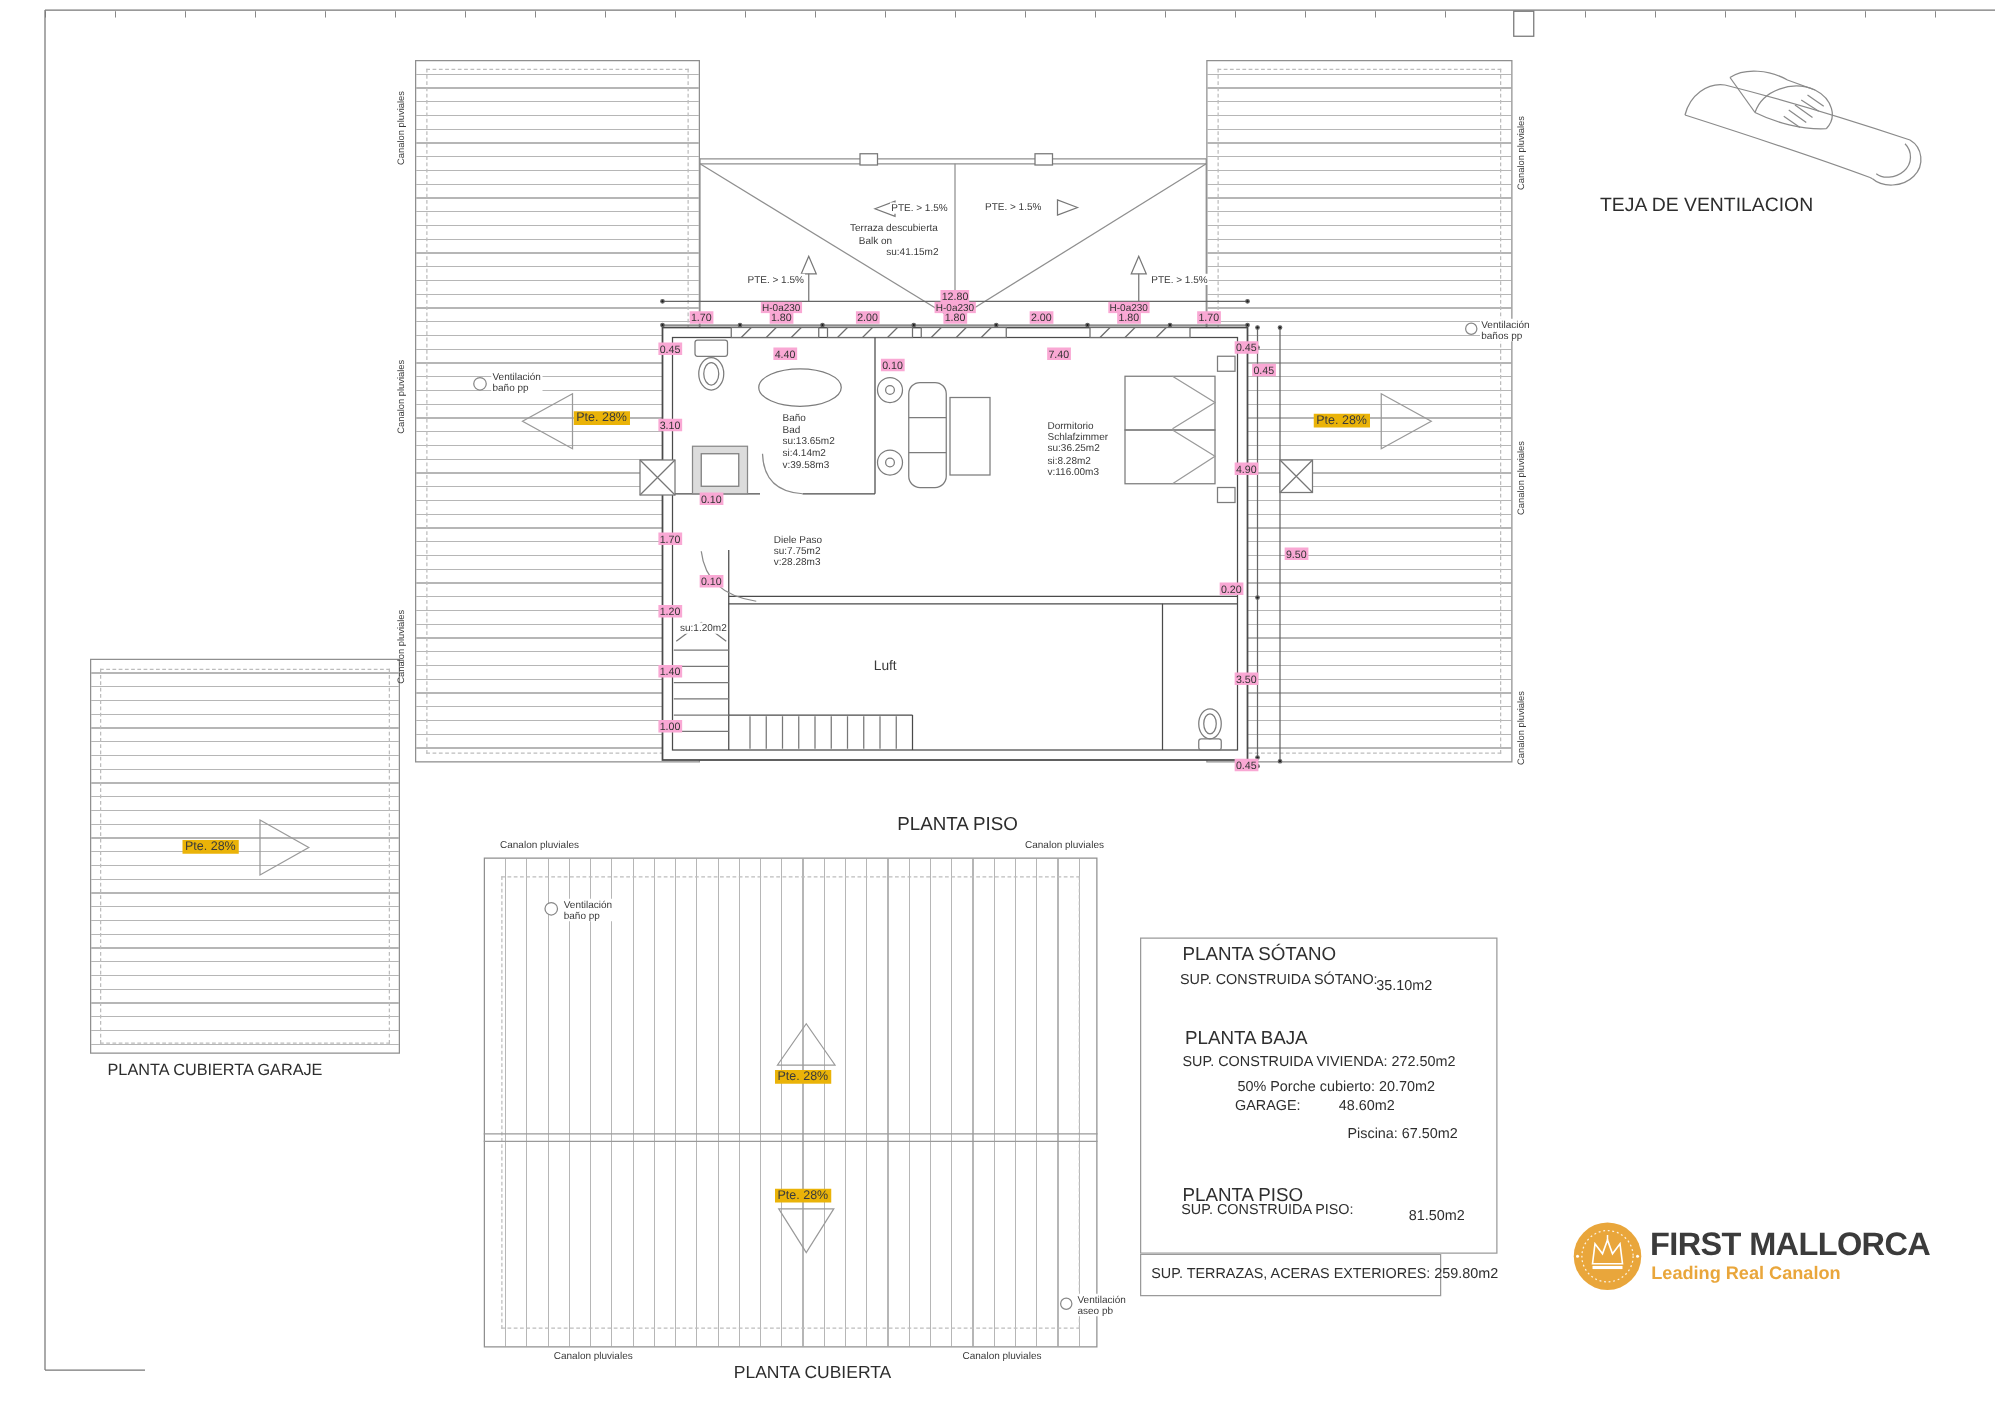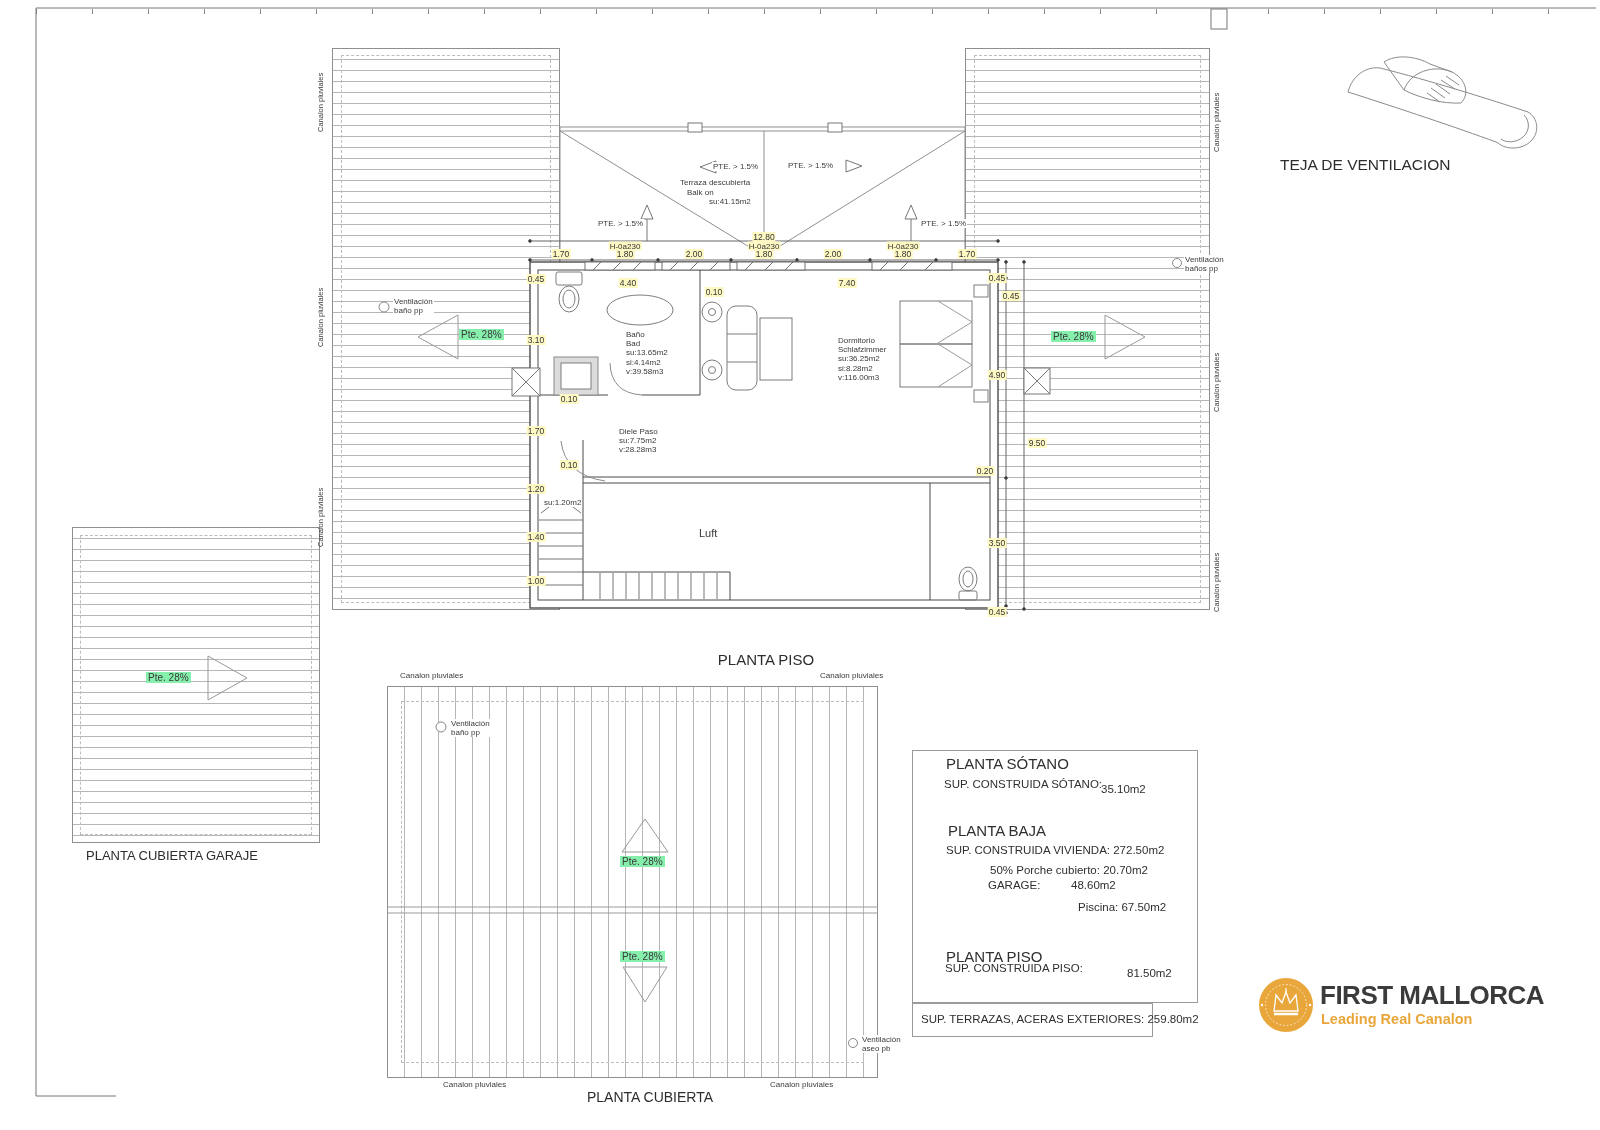--- a/index.html
+++ b/index.html
@@ -10,24 +10,24 @@
   .ticks { position:absolute; left:36px; top:9px; width:1559px; height:5px;
            background:repeating-linear-gradient(90deg,#888 0,#888 1px,transparent 1px,transparent 56px); }
   .roof { position:absolute; border:1px solid #8f8f8f;
           background:repeating-linear-gradient(to bottom,transparent 0,transparent 10px,#b6b6b6 10px,#b6b6b6 11px); }
   .roof.vert { background:repeating-linear-gradient(to right,transparent 0,transparent 16px,#b6b6b6 16px,#b6b6b6 17px); }
   .dash { position:absolute; border:1px dashed #bdbdbd; }
   .lbl { position:absolute; font-size:8px; line-height:1.15; white-space:pre-line; color:#3a3a3a; }
   .lbl.f85 { font-size:11px; }
   .bg { background:#fff; padding:0 1px; }
   .nw { white-space:nowrap; }
-  .dim { position:absolute; font-size:8.5px; white-space:nowrap; background:#fef9c3; padding:0 1px;
+  .dim { position:absolute; font-size:8.5px; white-space:nowrap; background:#f9a8d4; padding:0 1px;
          transform:translate(-50%,-50%); color:#333; }
   .dim.f8 { font-size:8px; }
-  .lbl10 { position:absolute; font-size:10px; white-space:nowrap; background:#86efac; padding:0 2px; color:#3a3a3a; }
+  .lbl10 { position:absolute; font-size:10px; white-space:nowrap; background:#eab308; padding:0 2px; color:#3a3a3a; }
   .rot { position:absolute; font-size:7.5px; white-space:nowrap; transform:rotate(-90deg);
          transform-origin:0 0; color:#3a3a3a; }
   .title { position:absolute; font-size:15px; color:#2d2d2d; transform:translateX(-50%); white-space:nowrap; }
   .title.f13 { font-size:13px; }
   .title.f14 { font-size:14px; }
   .title2 { position:absolute; font-size:15.5px; color:#2d2d2d; white-space:nowrap; }
   .box { position:absolute; border:1px solid #9a9a9a; background:#fff; }
   .sum-h { position:absolute; font-size:15px; color:#2f2f2f; white-space:nowrap; }
   .sum-r { position:absolute; font-size:11.5px; color:#2f2f2f; white-space:nowrap; }
   .brand { position:absolute; font-size:26px; font-weight:700; letter-spacing:-0.5px;

